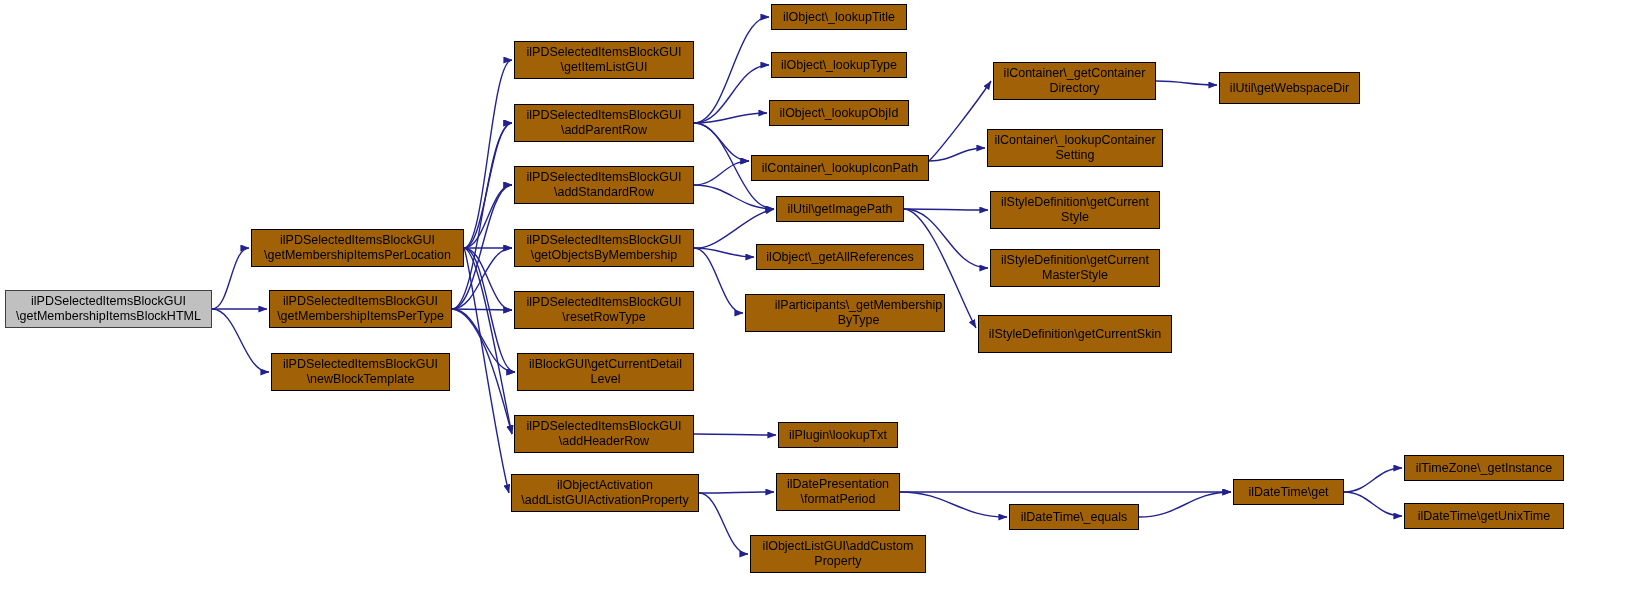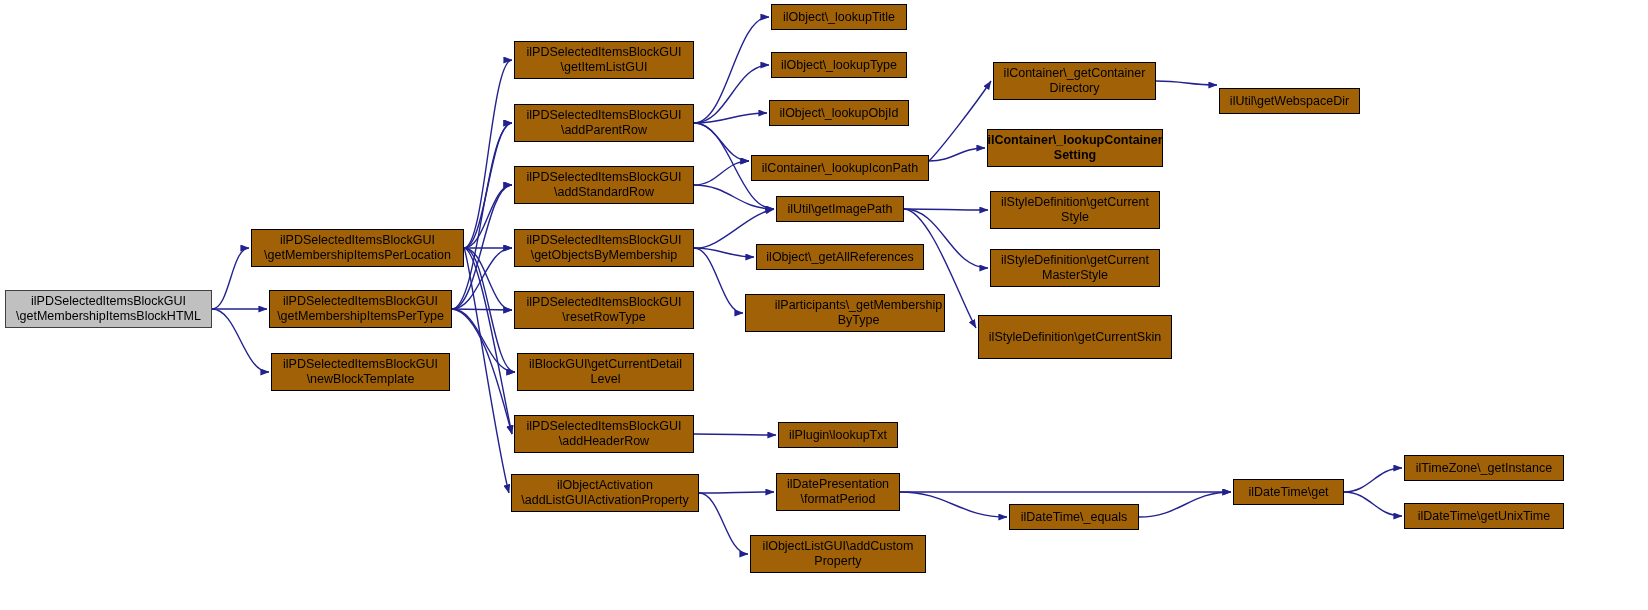--- a/index.html
+++ b/index.html
@@ -112,26 +112,26 @@
       <div class="node" style="left: 756px; top: 244px; width: 168px; height: 26px;"><span class="lbl">ilObject\_getAllReferences</span></div>
       <div class="node" style="left: 745px; top: 294px; width: 200px; height: 38px; padding-left: 27px;"><span class="lbl">ilParticipants\_getMembership
 ByType</span></div>
       <div class="node" style="left: 778px; top: 422px; width: 120px; height: 26px;"><span class="lbl">ilPlugin\lookupTxt</span></div>
       <div class="node" style="left: 776px; top: 473px; width: 124px; height: 38px;"><span class="lbl">ilDatePresentation
 \formatPeriod</span></div>
       <div class="node" style="left: 750px; top: 535px; width: 176px; height: 38px;"><span class="lbl">ilObjectListGUI\addCustom
 Property</span></div>
       <div class="node" style="left: 993px; top: 62px; width: 163px; height: 38px;"><span class="lbl">ilContainer\_getContainer
 Directory</span></div>
-      <div class="node" style="left: 987px; top: 129px; width: 176px; height: 38px; font-weight: bold;"><span class="lbl">ilContainer\_lookupContainer
+      <div class="node" style="left: 987px; top: 129px; width: 176px; height: 38px;"><span class="lbl">ilContainer\_lookupContainer
 Setting</span></div>
       <div class="node" style="left: 990px; top: 191px; width: 170px; height: 38px;"><span class="lbl">ilStyleDefinition\getCurrent
 Style</span></div>
       <div class="node" style="left: 990px; top: 249px; width: 170px; height: 38px;"><span class="lbl">ilStyleDefinition\getCurrent
 MasterStyle</span></div>
-      <div class="node" style="left: 978px; top: 315px; width: 194px; height: 44px;"><span class="lbl">ilStyleDefinition\getCurrentSkin</span></div>
-      <div class="node" style="left: 1219px; top: 72px; width: 141px; height: 26px; margin-top: 16px;"><span class="lbl">ilUtil\getWebspaceDir</span></div>
+      <div class="node" style="left: 978px; top: 315px; width: 194px; height: 38px;"><span class="lbl">ilStyleDefinition\getCurrentSkin</span></div>
+      <div class="node" style="left: 1219px; top: 72px; width: 141px; height: 32px;"><span class="lbl">ilUtil\getWebspaceDir</span></div>
       <div class="node" style="left: 1009px; top: 504px; width: 130px; height: 26px;"><span class="lbl">ilDateTime\_equals</span></div>
       <div class="node" style="left: 1233px; top: 479px; width: 111px; height: 26px;"><span class="lbl">ilDateTime\get</span></div>
       <div class="node" style="left: 1404px; top: 455px; width: 160px; height: 26px;"><span class="lbl">ilTimeZone\_getInstance</span></div>
       <div class="node" style="left: 1404px; top: 503px; width: 160px; height: 26px;"><span class="lbl">ilDateTime\getUnixTime</span></div>
     </div>
 </div>
 
 </body></html>

